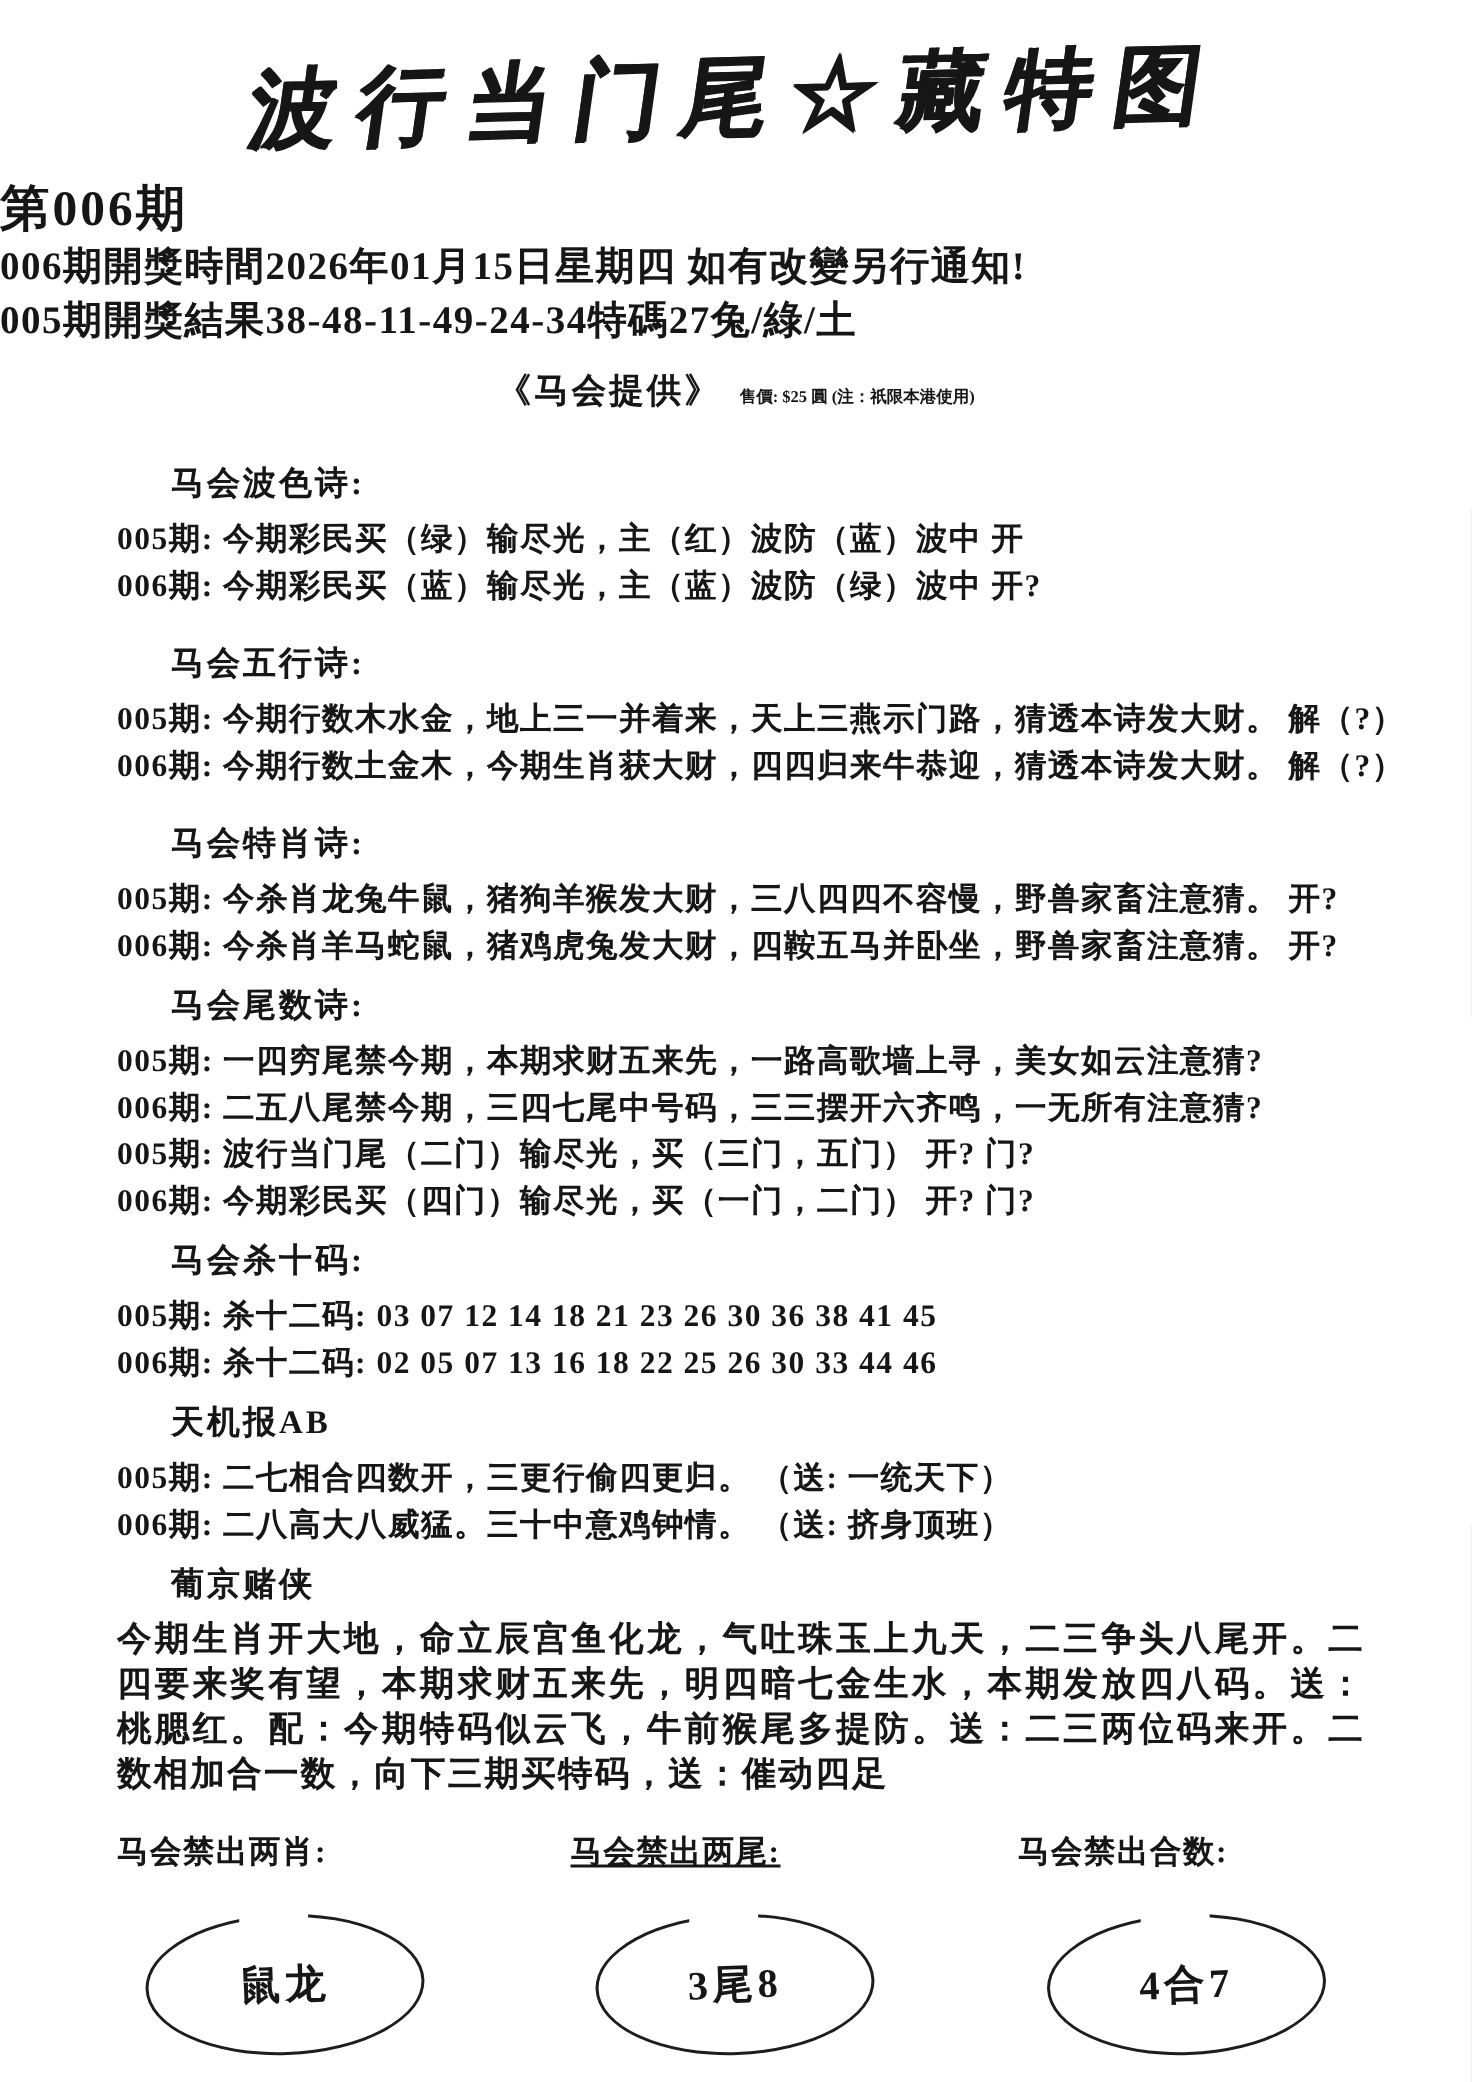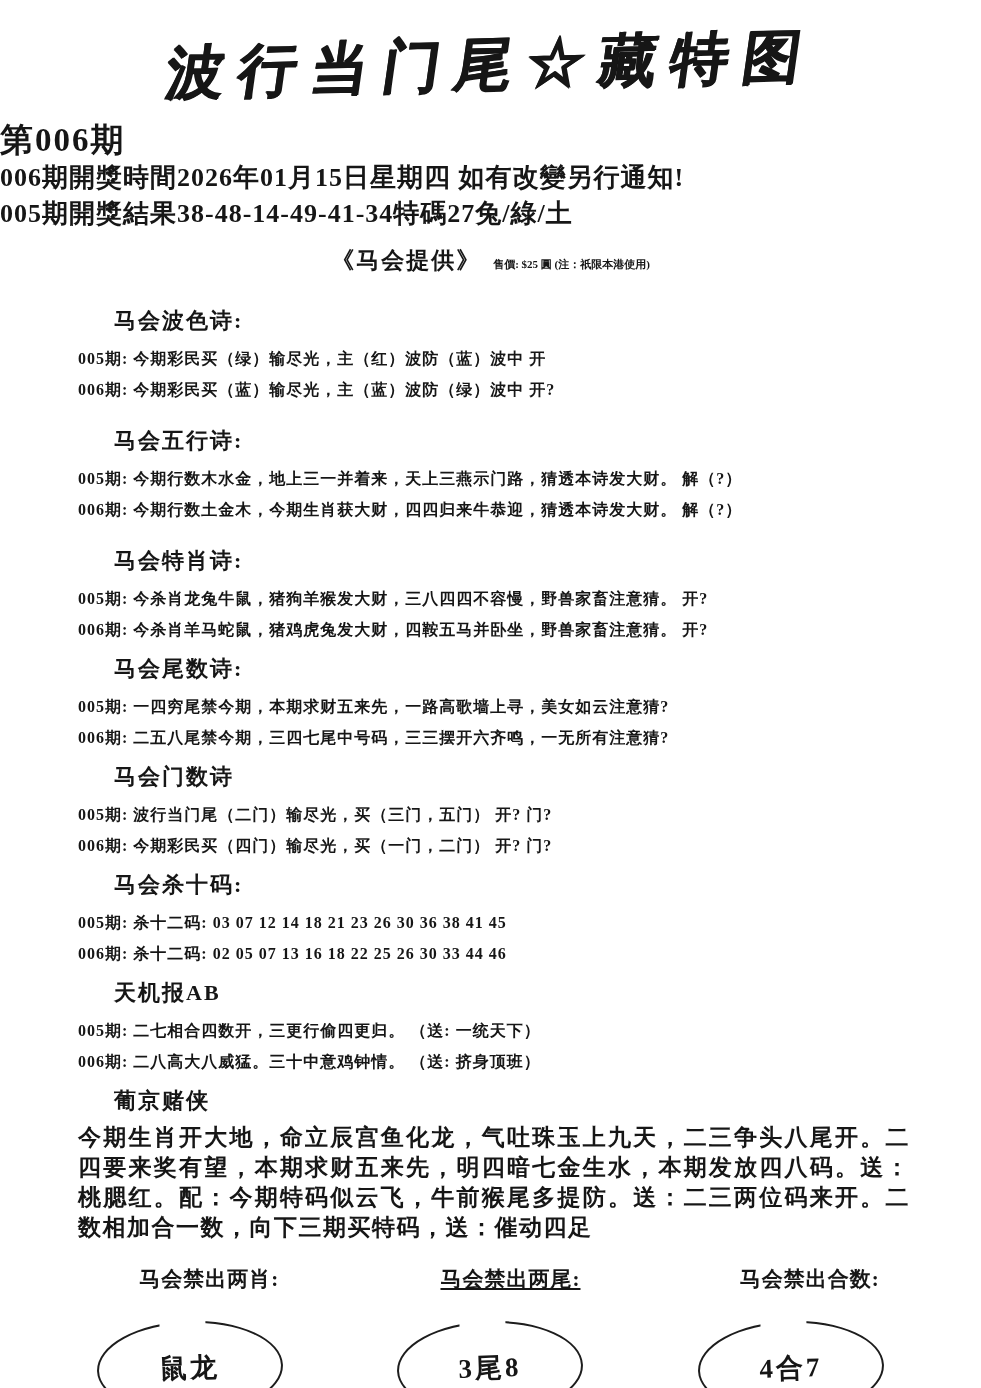--- a/index.html
+++ b/index.html
@@ -52,21 +52,21 @@
   
   .section { margin: 0 0 0 78px; }
   .section .heading {
     font-size: 22px;
     line-height: 28px;
     margin: 22px 0 8px 36px;
     letter-spacing: 2px;
   }
   .section.tight .heading { margin-top: 10px; }
   .section .row {
-    font-size: 16px;
+    font-size: 21px;
     line-height: 31px;
     letter-spacing: 1px;
     white-space: nowrap;
   }
   .section .para {
     font-size: 23px;
     line-height: 30px;
     letter-spacing: 1.5px;
     width: 832px;
     text-align: justify;
@@ -76,21 +76,20 @@
   .bans {
     display: flex;
     margin: 22px 40px 0 40px;
   }
   .ban-col { flex: 1; }
   .ban-label {
     font-size: 21px;
     line-height: 28px;
     letter-spacing: 1px;
     margin-left: 38px;
-    text-align: center;
   }
   .ban-col:nth-child(2) .ban-label { margin-left: 40px; text-decoration: underline; }
   .ban-ellipse {
     width: 182px;
     height: 90px;
     margin: 28px auto 0 auto;
     border: 2px solid #1d1d1d;
     border-radius: 50%;
     transform: rotate(-2deg);
     display: flex;
@@ -111,21 +110,21 @@
   }
 </style>
 </head>
 <body>
 
 <div class="page">
 
   <div class="main-title">波行当门尾☆藏特图</div>
   <div class="issue-heading">第006期</div>
   <div class="notice-line">006期開獎時間2026年01月15日星期四 如有改變另行通知!</div>
-  <div class="result-line">005期開獎結果38-48-14-49-41-34特碼27兔/綠/土</div>
+  <div class="result-line">005期開獎結果38-48-11-49-24-34特碼27兔/綠/土</div>
   <div class="provider-line">
     <span class="provider-name">《马会提供》</span>
     <span class="provider-note">售價: $25 圓 (注：祇限本港使用)</span>
   </div>
 
   <div class="section">
     <div class="heading">马会波色诗:</div>
     <div class="row">005期: 今期彩民买（绿）输尽光，主（红）波防（蓝）波中 开</div>
     <div class="row">006期: 今期彩民买（蓝）输尽光，主（蓝）波防（绿）波中 开?</div>
   </div>
@@ -142,21 +141,20 @@
     <div class="row">006期: 今杀肖羊马蛇鼠，猪鸡虎兔发大财，四鞍五马并卧坐，野兽家畜注意猜。 开?</div>
   </div>
 
   <div class="section tight">
     <div class="heading">马会尾数诗:</div>
     <div class="row">005期: 一四穷尾禁今期，本期求财五来先，一路高歌墙上寻，美女如云注意猜?</div>
     <div class="row">006期: 二五八尾禁今期，三四七尾中号码，三三摆开六齐鸣，一无所有注意猜?</div>
   </div>
 
   <div class="section tight">
-    <div class="heading">马会门数诗</div>
     <div class="row">005期: 波行当门尾（二门）输尽光，买（三门，五门） 开? 门?</div>
     <div class="row">006期: 今期彩民买（四门）输尽光，买（一门，二门） 开? 门?</div>
   </div>
 
   <div class="section tight">
     <div class="heading">马会杀十码:</div>
     <div class="row">005期: 杀十二码: 03 07 12 14 18 21 23 26 30 36 38 41 45</div>
     <div class="row">006期: 杀十二码: 02 05 07 13 16 18 22 25 26 30 33 44 46</div>
   </div>
 

